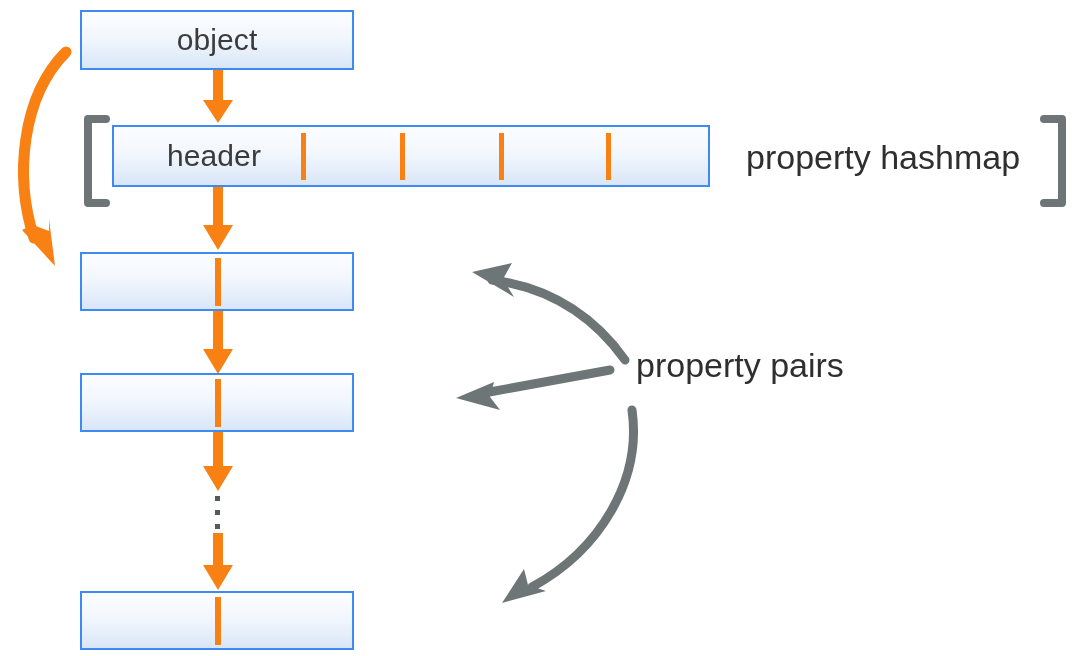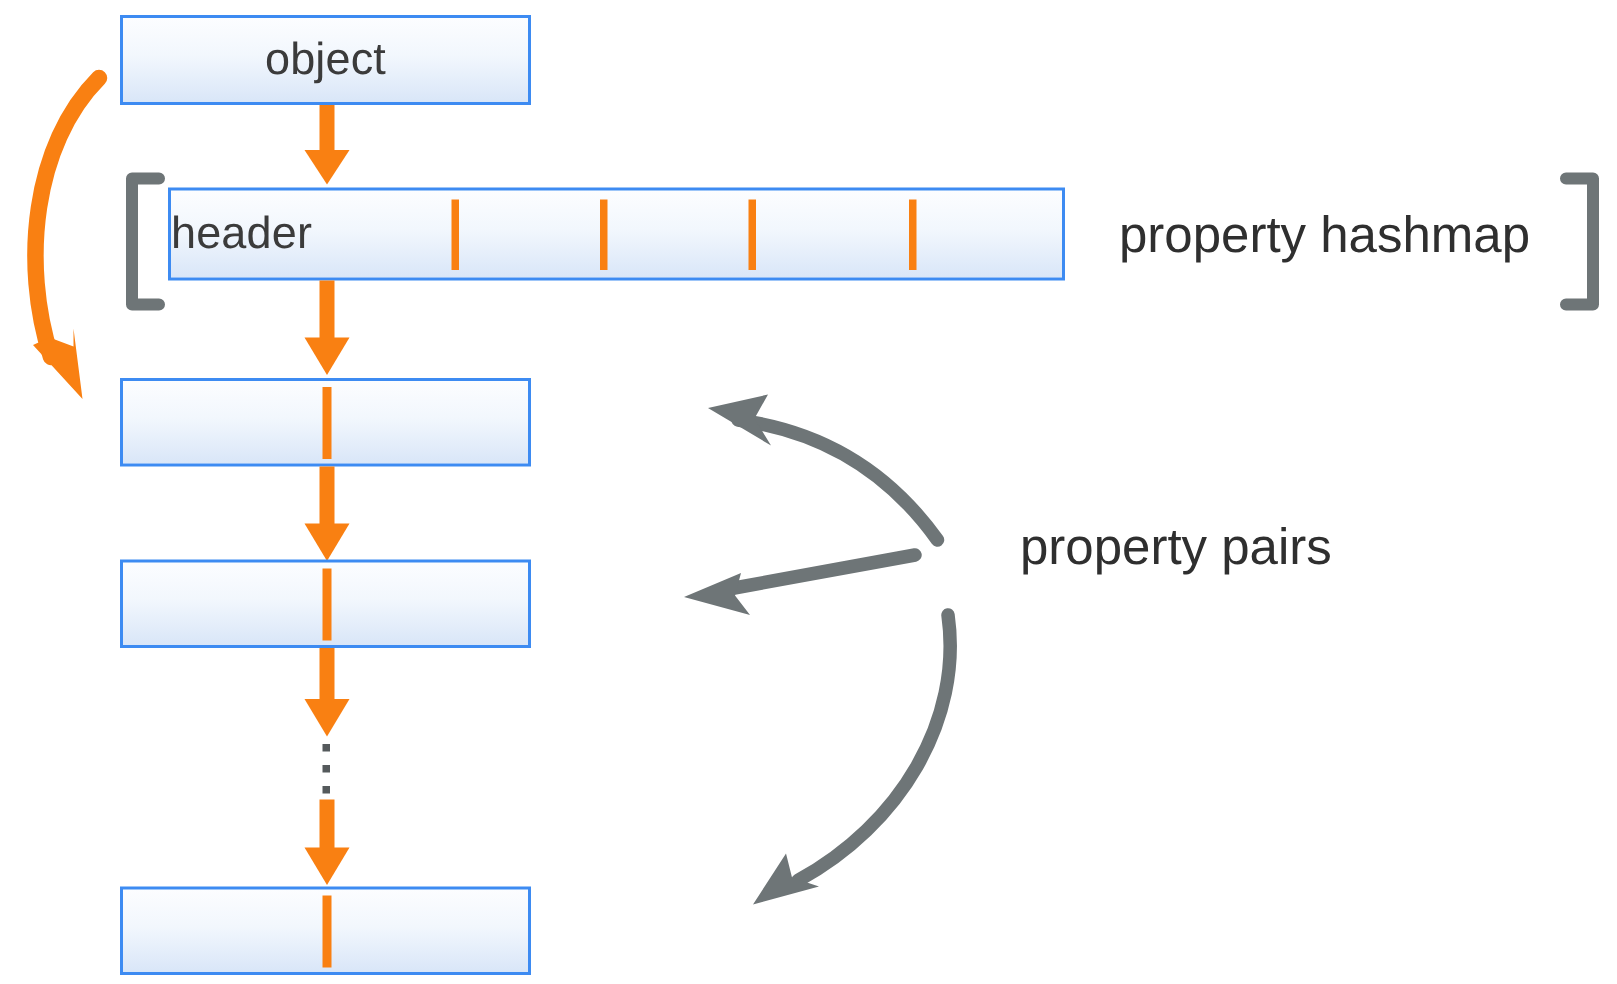--- a/index.html
+++ b/index.html
@@ -35,20 +35,21 @@
     color: #3b3b3b;
     letter-spacing: 0.1px;
     line-height: 1;
     position: relative;
     z-index: 3;
   }
   .node-label.left {
     position: absolute;
     left: 0;
     width: 200px;
+    text-align: center;
   }
 
   
   .tick {
     position: absolute;
     width: 5px;
     background: #f98012;
     z-index: 2;
   }
   .inner-line {
@@ -172,15 +173,15 @@
   <svg class="arrow-svg" style="left:448px; top:360px; width:176px; height:56px;" viewBox="0 0 176 56">
     <path d="M 162 10 L 36 33" fill="none" stroke="#6e7577" stroke-width="9" stroke-linecap="round"></path>
     <path d="M 8 38 L 46 22 L 42 37 L 52 50 Z" fill="#6e7577"></path>
   </svg>
 
   <svg class="arrow-svg" style="left:480px; top:395px; width:175px; height:215px;" viewBox="0 0 175 215">
     <path d="M 152 15 C 162 85, 120 155, 52 192" fill="none" stroke="#6e7577" stroke-width="9" stroke-linecap="round"></path>
     <path d="M 22 208 L 44 174 L 48 190 L 66 196 Z" fill="#6e7577"></path>
   </svg>
 
-  <div class="callout" style="left:636px; top:348px;margin-left:44px;">property pairs</div>
+  <div class="callout" style="left:636px; top:348px;">property pairs</div>
 
 </div>
 
 </body></html>

